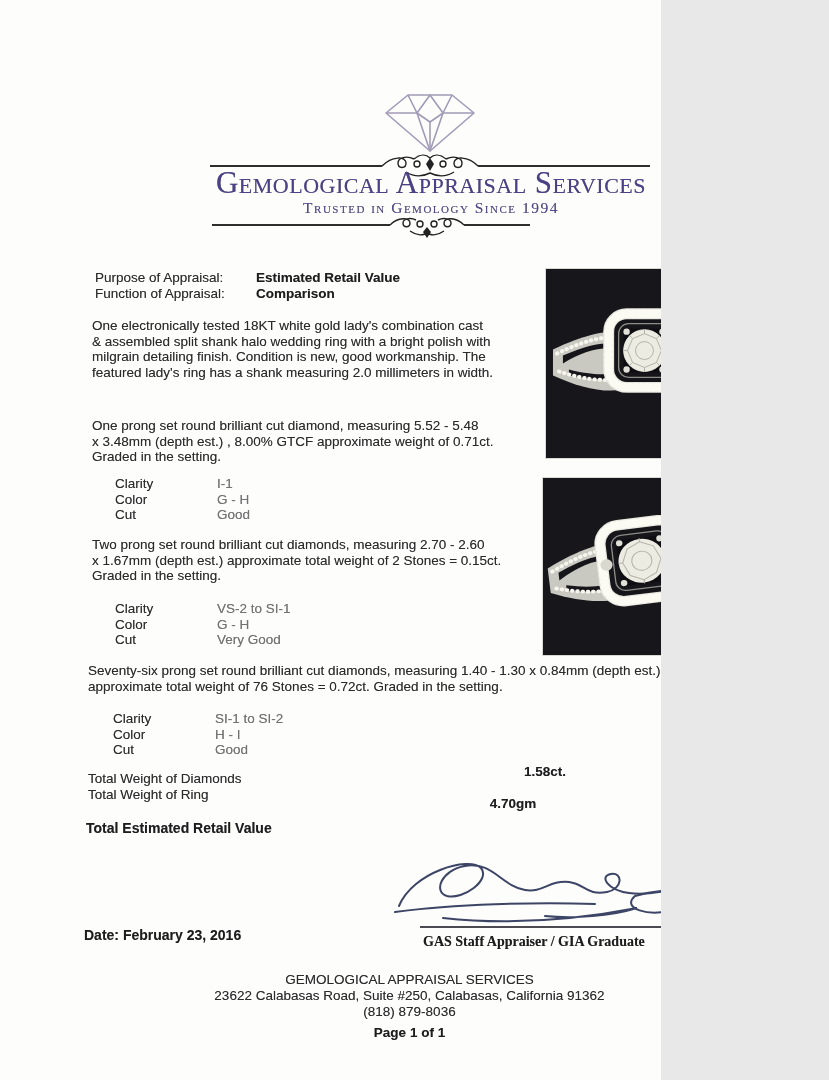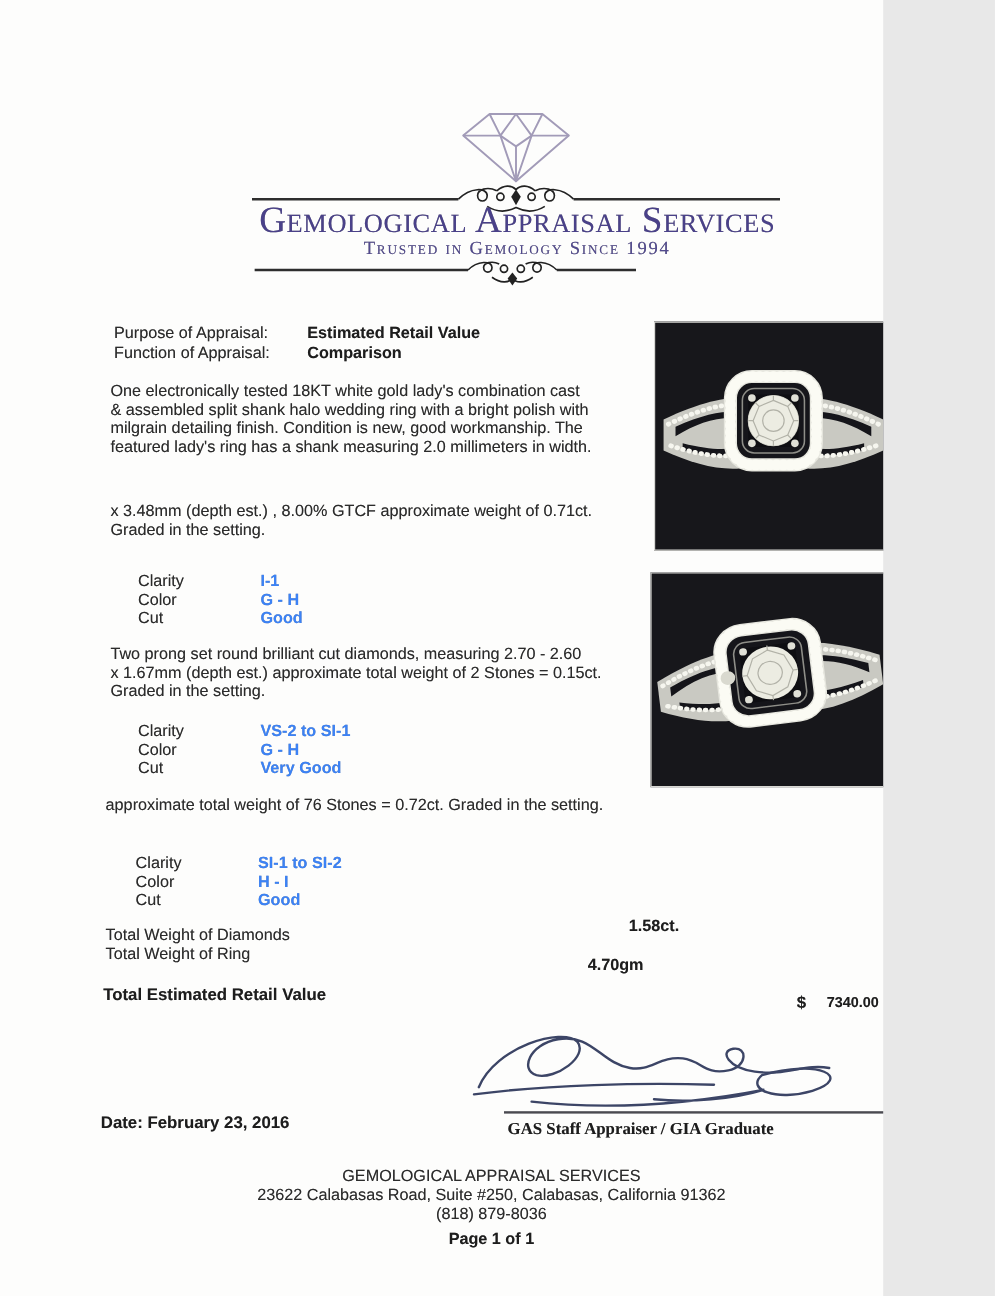--- a/index.html
+++ b/index.html
@@ -1,36 +1,36 @@
 <!DOCTYPE html>
 <html><head>
 <meta charset="utf-8">
 <style>
   html,body{margin:0;padding:0;background:#e8e8e8;}
   .page{
-    position:relative;width:736px;height:1080px;background:#fdfdfc;
+    position:relative;width:661px;height:1080px;background:#fdfdfc;
     font-family:"Liberation Sans",sans-serif;color:#2b2b2b;overflow:hidden;
     text-shadow:0 0 .4px rgba(40,40,40,.45);
   }
   .abs{position:absolute;}
   .b{font-weight:700;color:#1d1d1d;}
   .line{white-space:pre;}
   .body-txt{font-size:13.5px;line-height:15.7px;}
   .title{
     font-family:"Liberation Serif",serif;font-variant:small-caps;
     font-size:31px;letter-spacing:.5px;color:#4a4189;text-align:center;white-space:nowrap;
   }
   .subtitle{
     font-family:"Liberation Serif",serif;font-variant:small-caps;
     font-size:15.5px;letter-spacing:1.5px;color:#524a8e;text-align:center;white-space:nowrap;
   }
   .grades{font-size:13.5px;line-height:15.5px;}
   .grades .row{position:relative;height:15.5px;}
   .grades .lbl{position:absolute;left:0;}
-  .grades .val{position:absolute;left:102px;font-weight:700;color:#3b82f6;white-space:pre;}
+  .grades .val{position:absolute;left:102px;font-weight:400;color:#737373;white-space:pre;}
   .photo{background:#17171b;box-shadow:0 0 0 1px #d8d8d4 inset;}
   .footer-line{width:829px;text-align:center;font-size:13.5px;white-space:nowrap;}
   .sig-underline{background:#4a4a50;height:2px;}
 </style>
 </head>
 <body>
 
 <div class="page">
 
   <svg class="abs" style="left:384px;top:92px;" width="92" height="62" viewBox="0 0 92 62">
@@ -158,20 +158,21 @@
   </div>
 
   <div class="abs body-txt" style="left:92px;top:318px;">
     <div class="line">One electronically tested 18KT white gold lady's combination cast</div>
     <div class="line">&amp; assembled split shank halo wedding ring with a bright polish with</div>
     <div class="line">milgrain detailing finish. Condition is new, good workmanship. The</div>
     <div class="line">featured lady's ring has a shank measuring 2.0 millimeters in width.</div>
   </div>
 
   <div class="abs body-txt" style="left:92px;top:418px;">
+    <div class="line">One prong set round brilliant cut diamond, measuring 5.52 - 5.48</div>
     <div class="line">x 3.48mm (depth est.) , 8.00% GTCF approximate weight of 0.71ct.</div>
     <div class="line">Graded in the setting.</div>
   </div>
   <div class="abs grades" style="left:115px;top:476px;width:300px;">
     <div class="row">
         <span class="lbl">Clarity</span>
         <span class="val">I-1</span>
       </div>
     <div class="row">
         <span class="lbl">Color</span>
@@ -197,20 +198,21 @@
         <span class="lbl">Color</span>
         <span class="val">G - H</span>
       </div>
     <div class="row">
         <span class="lbl">Cut</span>
         <span class="val">Very Good</span>
       </div>
   </div>
 
   <div class="abs body-txt" style="left:88px;top:663px;">
+    <div class="line">Seventy-six prong set round brilliant cut diamonds, measuring 1.40 - 1.30 x 0.84mm (depth est.)</div>
     <div class="line">approximate total weight of 76 Stones = 0.72ct. Graded in the setting.</div>
   </div>
   <div class="abs grades" style="left:113px;top:711px;width:300px;">
     <div class="row">
         <span class="lbl">Clarity</span>
         <span class="val">SI-1 to SI-2</span>
       </div>
     <div class="row">
         <span class="lbl">Color</span>
         <span class="val">H - I</span>

